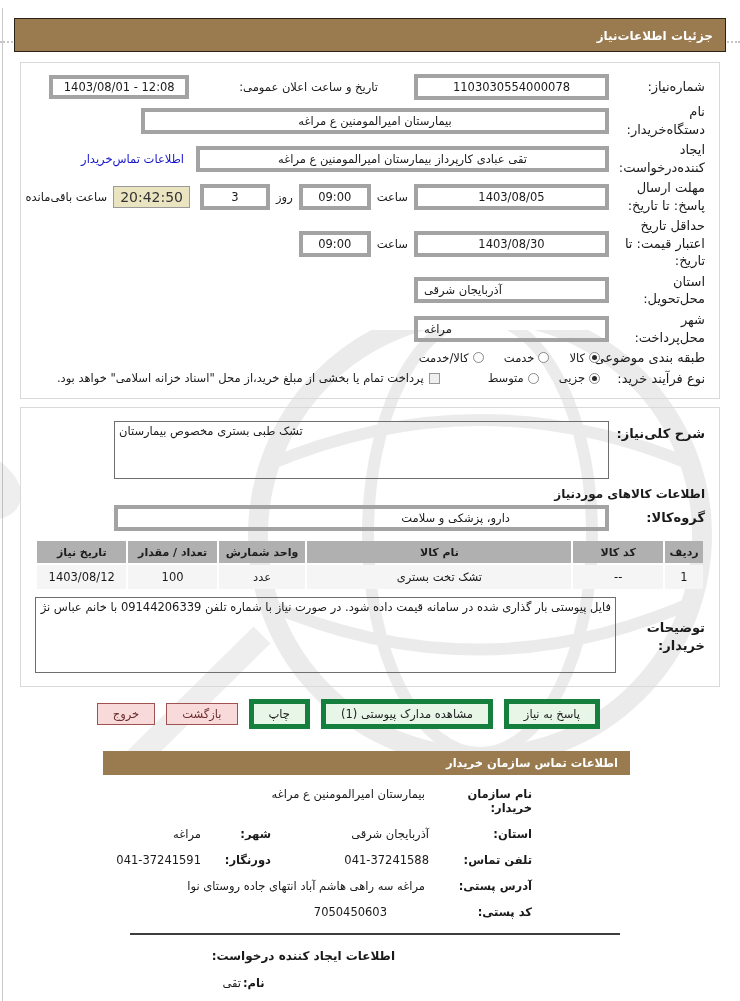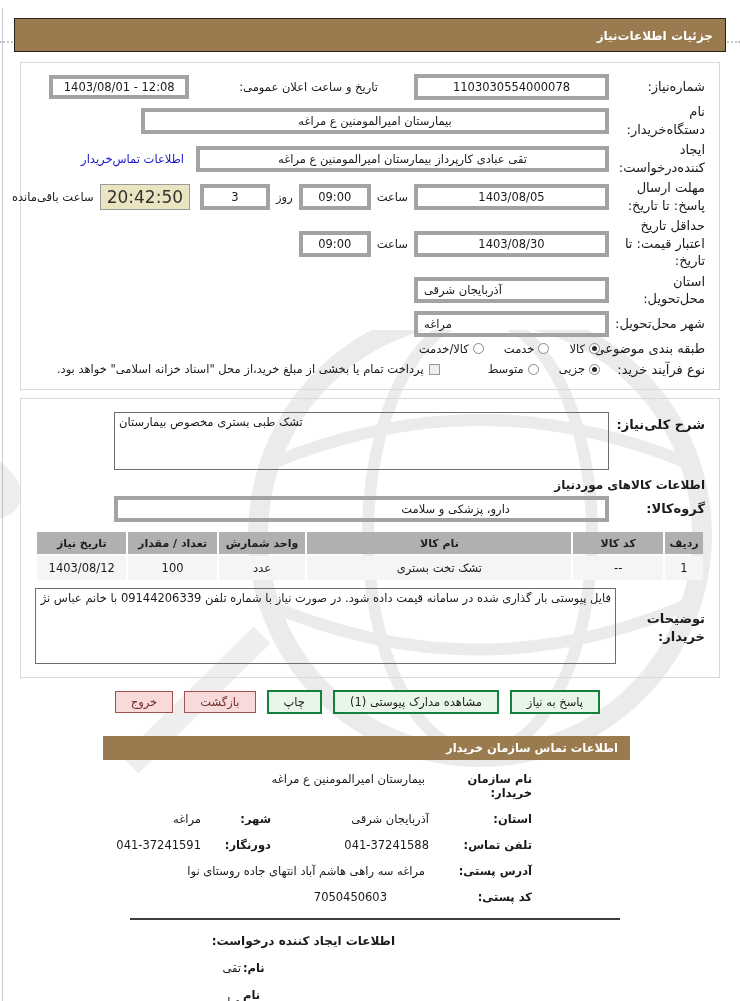--- a/index.html
+++ b/index.html
@@ -24,21 +24,21 @@
   .flabel.wide { width:105px; white-space:nowrap; }
   .flabel.b { font-weight:bold; }
   .ibox { border:4px solid #a3a3a3; height:26px; background:transparent; display:flex; align-items:center;
           justify-content:center; font-size:11.5px; overflow:hidden; flex-shrink:0; }
   .ibox.small { height:24px; }
   .w140{width:140px} .w195{width:195px} .w72{width:72px} .w70{width:70px} .w413{width:413px} .w468{width:468px} .w495{width:495px}
   .alignleft-real { justify-content:flex-end; padding-left:6px; }
   .startpad { justify-content:flex-start; padding-right:95px; }
   .mini-label { font-size:11.5px; margin:0 6px; white-space:nowrap; }
   .link { color:#1414cc; font-size:11.5px; margin-right:12px; cursor:pointer; text-decoration:none; white-space:nowrap; }
-  .timer { background:#ebe4c1; border:1px solid #9a9a9a; padding:2px 6px; font-size:17px; color:#333;
+  .timer { background:#ebe4c1; border:1px solid #9a9a9a; padding:2px 6px; font-size:14px; color:#333;
            margin-right:10px; direction:ltr; }
   .remain { font-size:11.5px; margin-right:6px; white-space:nowrap; }
 
   .radio { display:inline-block; width:11px; height:11px; border:1px solid #8a8a8a; border-radius:50%;
            background:#fdfdfd; margin-left:4px; position:relative; flex-shrink:0; }
   .radio.on::after { content:""; position:absolute; top:2px; left:2px; width:5px; height:5px;
                      border-radius:50%; background:#2a2a2a; }
   .opt { display:flex; align-items:center; margin-left:20px; font-size:11.5px; }
   .checkbox { display:inline-block; width:11px; height:11px; border:1px solid #979797; background:#efefef;
               margin-left:5px; flex-shrink:0; }
@@ -52,21 +52,21 @@
   .sec-heading { font-size:12px; font-weight:bold; margin:8px 0 4px 0; }
 
   table.goods { border-collapse:separate; border-spacing:2px; width:670px; margin:8px auto 6px auto; }
   table.goods th { background:#b0b0b0; color:#1d1d1d; font-size:11px; font-weight:bold; height:22px; padding:2px 4px; }
   table.goods td { background:#f5f5f5; font-size:11.5px; text-align:center; height:24px; padding:2px 4px; }
   .cw0{width:38px}.cw1{width:92px}.cw2{width:272px}.cw3{width:88px}.cw4{width:90px}.cw5{width:90px}
 
   .btn-row { display:flex; align-items:center; margin:12px 140px 0 0; }
   .btn { font-family:"DejaVu Sans",sans-serif; font-size:11.5px; padding:3px 15px; margin-left:11px;
          cursor:pointer; white-space:nowrap; }
-  .btn.green { background:#e7f6e7; border:2px solid #15803d; color:#1f1f1f; }
+  .btn.green { background:#e7f6e7; border:5px solid #15803d; color:#1f1f1f; }
   .btn.pink  { background:#f8dada; border:1px solid #a05252; color:#6f2f2f; }
 
   .sec2 { width:529px; margin:0 108px 0 auto; margin-left:0; }
   .c-row { display:flex; align-items:flex-start; margin-top:12px; font-size:11.5px; }
   .c-pad { width:100px; flex-shrink:0; }
   .c-label { width:103px; flex-shrink:0; font-weight:bold; text-align:right; }
   .c-val { text-align:right; }
   .c-val.fixed { width:150px; flex-shrink:0; }
   .c-label2 { width:70px; flex-shrink:0; font-weight:bold; margin-right:8px; }
   .divider { border-top:2px solid #3d3d3d; margin:14px 12px 0 27px; }
@@ -137,21 +137,21 @@
         <span class="mini-label">ساعت</span>
         <div class="ibox w72 ltr">09:00</div>
       </div>
 
       <div class="frow">
         <span class="flabel">استان محل‌تحویل:</span>
         <div class="ibox w195 alignleft-real">آذربایجان شرقی</div>
       </div>
 
       <div class="frow">
-        <span class="flabel">شهر محل‌تحویل:</span>
+        <span class="flabel">شهر محل‌پرداخت:</span>
         <div class="ibox w195 alignleft-real">مراغه</div>
       </div>
 
       <div class="frow">
         <span class="flabel wide">طبقه بندی موضوعی:</span>
         <span class="opt">
           <span class="radio on"></span>
           <span>کالا</span>
         </span>
         <span class="opt">

